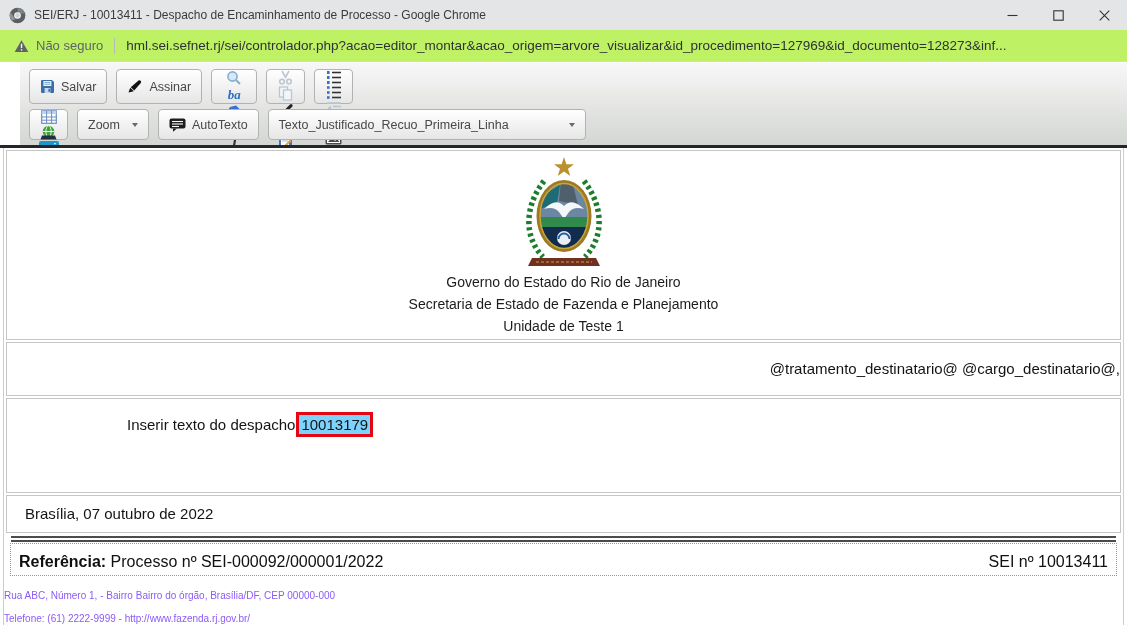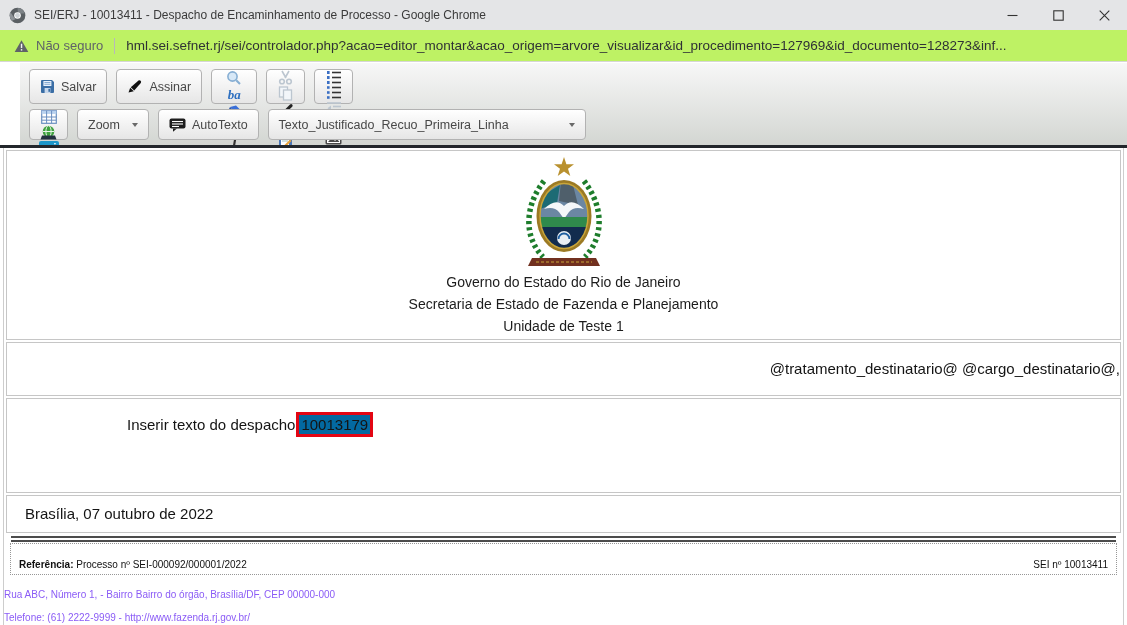--- a/index.html
+++ b/index.html
@@ -61,27 +61,27 @@
   .darkline { position:absolute; top:145px; left:0; right:0; height:3px; background:#23272c; }
 
   
   .doc { position:absolute; top:148px; bottom:0; left:3px; right:3px; background:#fff;
     border-left:1px solid #cdcdcd; border-right:1px solid #cdcdcd; padding-top:2px; }
   .sec { border:1px solid #c6c6c6; margin:0 2px 2px 2px; background:#fff; }
   .sec-header { height:190px; text-align:center; padding-top:0; }
   .org-lines { font-size:14px; color:#1c1c1c; line-height:22px; margin-top:2px; }
   .sec-recipient { height:54px; padding:17px 0 0 18px; font-size:15px; color:#141414;text-align:right; }
   .sec-body { height:95px; padding:13px 0 0 120px; font-size:15px; color:#141414; }
-  .hl-box { background:#0369a1; border:3px solid #e30613; padding:0 2px; margin-left:1px;
+  .hl-box { background:#7dd3fc; border:3px solid #e30613; padding:0 2px; margin-left:1px;
     font-size:15px; display:inline-block; line-height:19px; }
   .sec-date { height:38px; padding:9px 0 0 18px; font-size:15px; color:#141414; }
   .refwrap { margin:3px 6px 0 6px; }
   .dline { height:6px; border-top:2px solid #4c4c4c; border-bottom:2px solid #4c4c4c; margin:0 1px; }
-  .refrow { border:1px dotted #979797; margin-top:1px; padding:15px 8px 4px 8px; display:flex;
-    justify-content:space-between; font-size:10px; color:#101010; }
+  .refrow { border:1px dotted #979797; margin-top:1px; padding:9px 8px 4px 8px; display:flex;
+    justify-content:space-between; font-size:16px; color:#101010; }
   .refrow b { font-weight:bold; }
   .footer { font-size:10px; color:#8b5cf6; line-height:23px; padding-top:8px; }
 
   svg { display:block; }
 </style>
 </head>
 <body>
 
 <div class="titlebar">
   <svg class="app-icon" viewBox="0 0 16 16">

